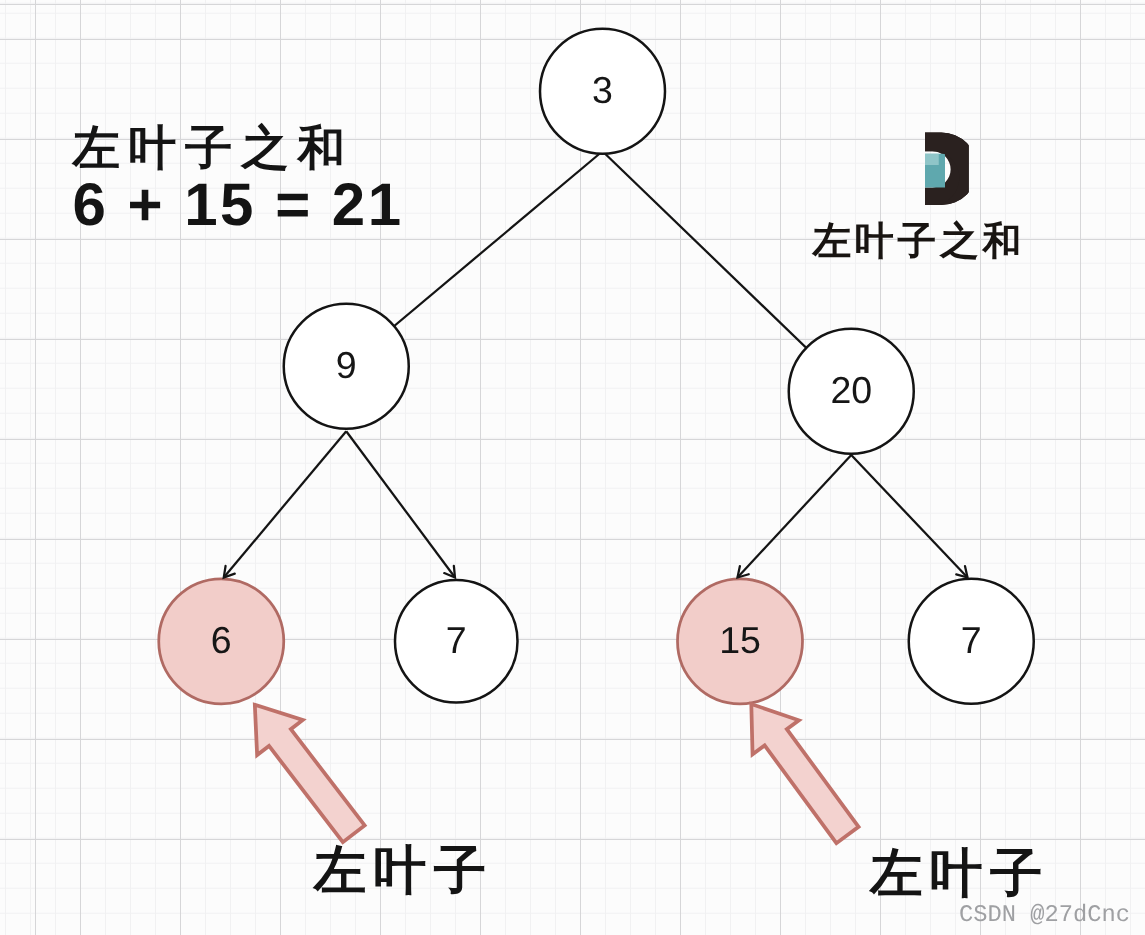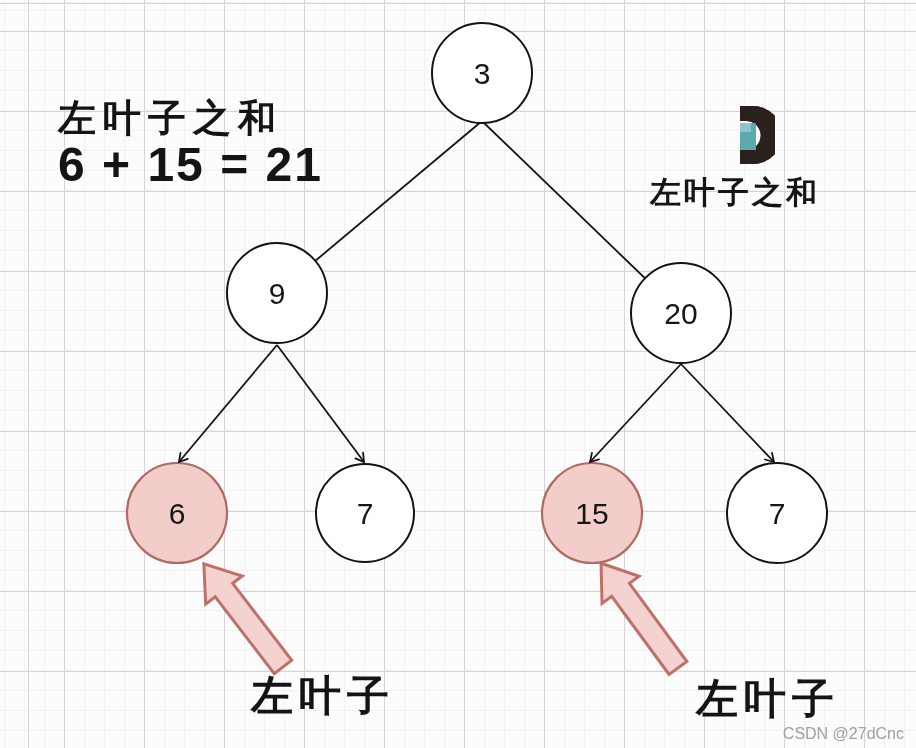--- a/index.html
+++ b/index.html
@@ -52,22 +52,22 @@
     font-family:"DejaVu Serif", serif;
     font-weight:700;
     font-size:42px;
     letter-spacing:6px;
     color:#141414;
   }
   .callout.left{left:195px;top:668px;}
   .callout.right{left:640px;top:671px;}
   .watermark{
     position:absolute;right:12px;bottom:5px;
-    font-size:16px;color:#9fa0a3;
-    font-family:Liberation Sans, sans-serif;
+    font-size:19px;color:#9fa0a3;
+    font-family:Liberation Mono, monospace;
   }
   .node-label{
     font-family:"Liberation Sans", sans-serif;
     font-size:30px;
     fill:#161616;
   }
 </style>
 </head>
 <body>
 

